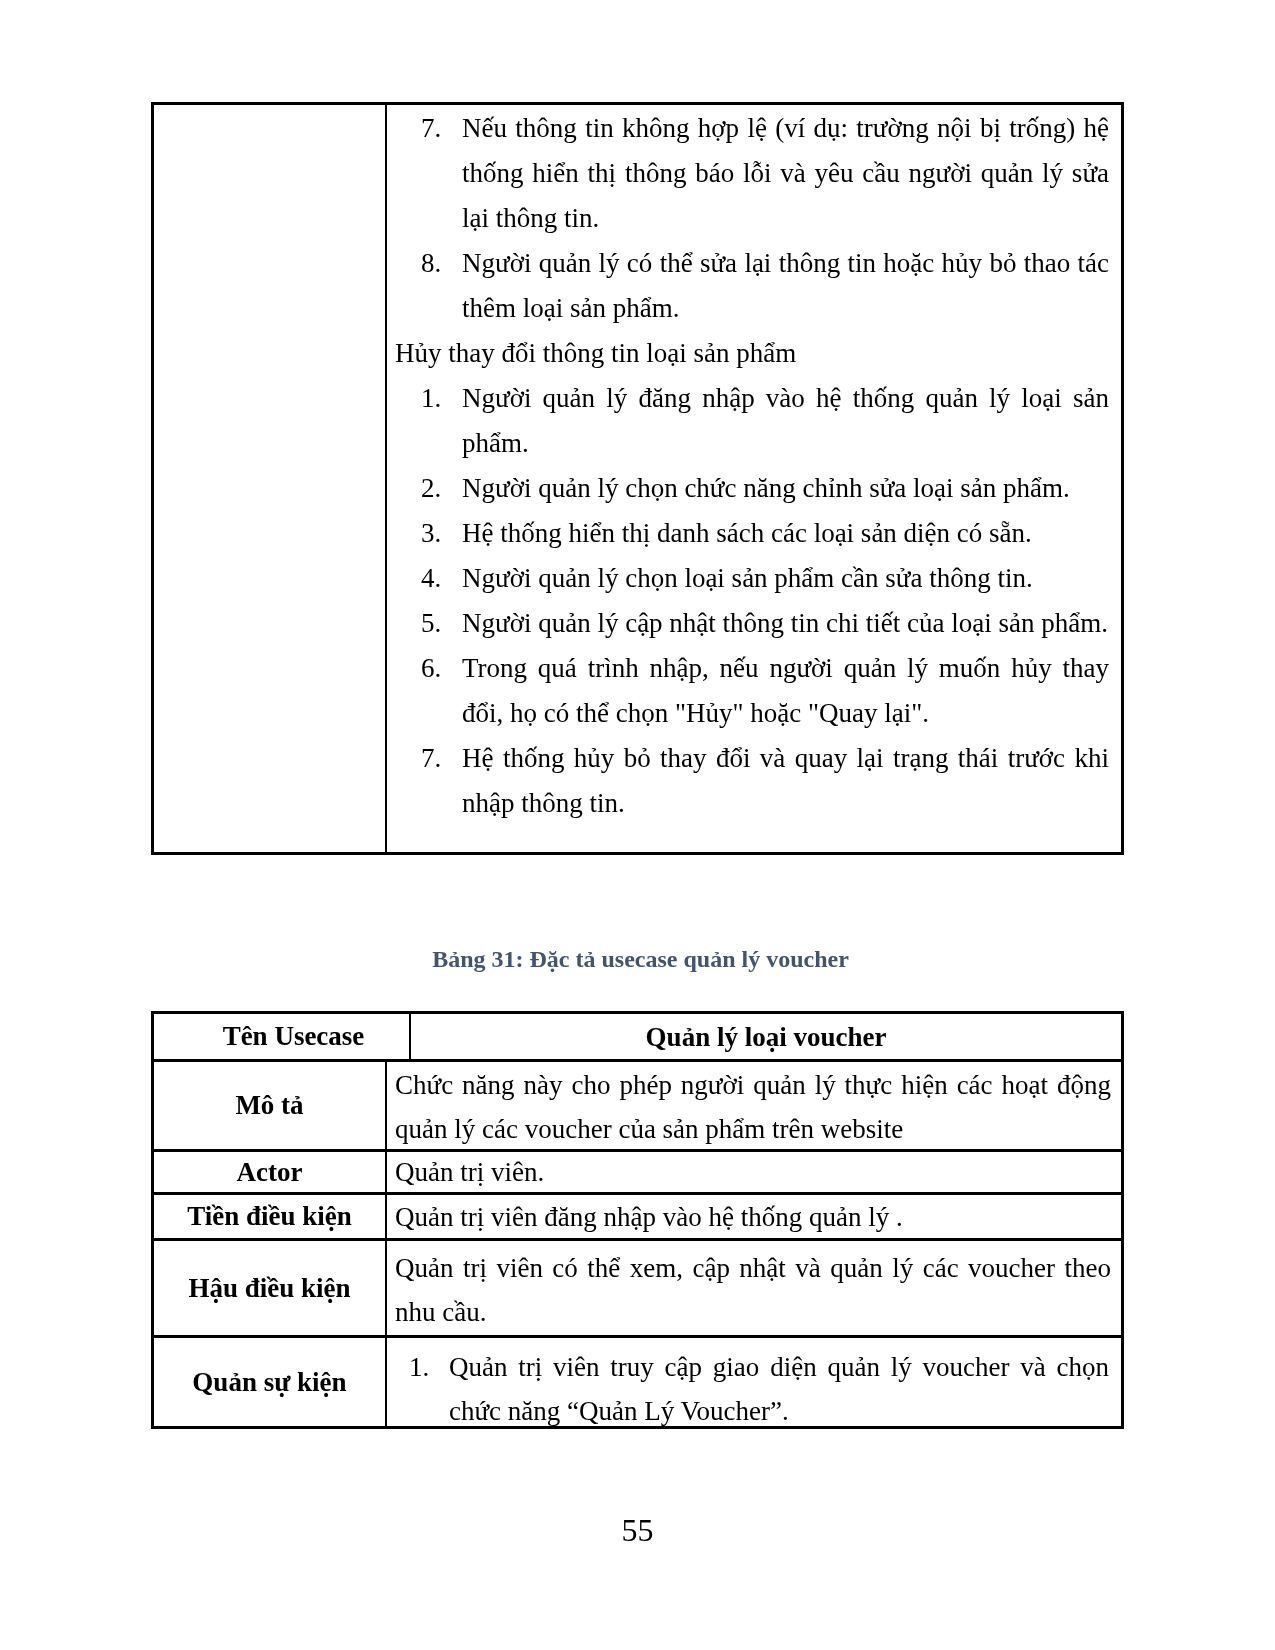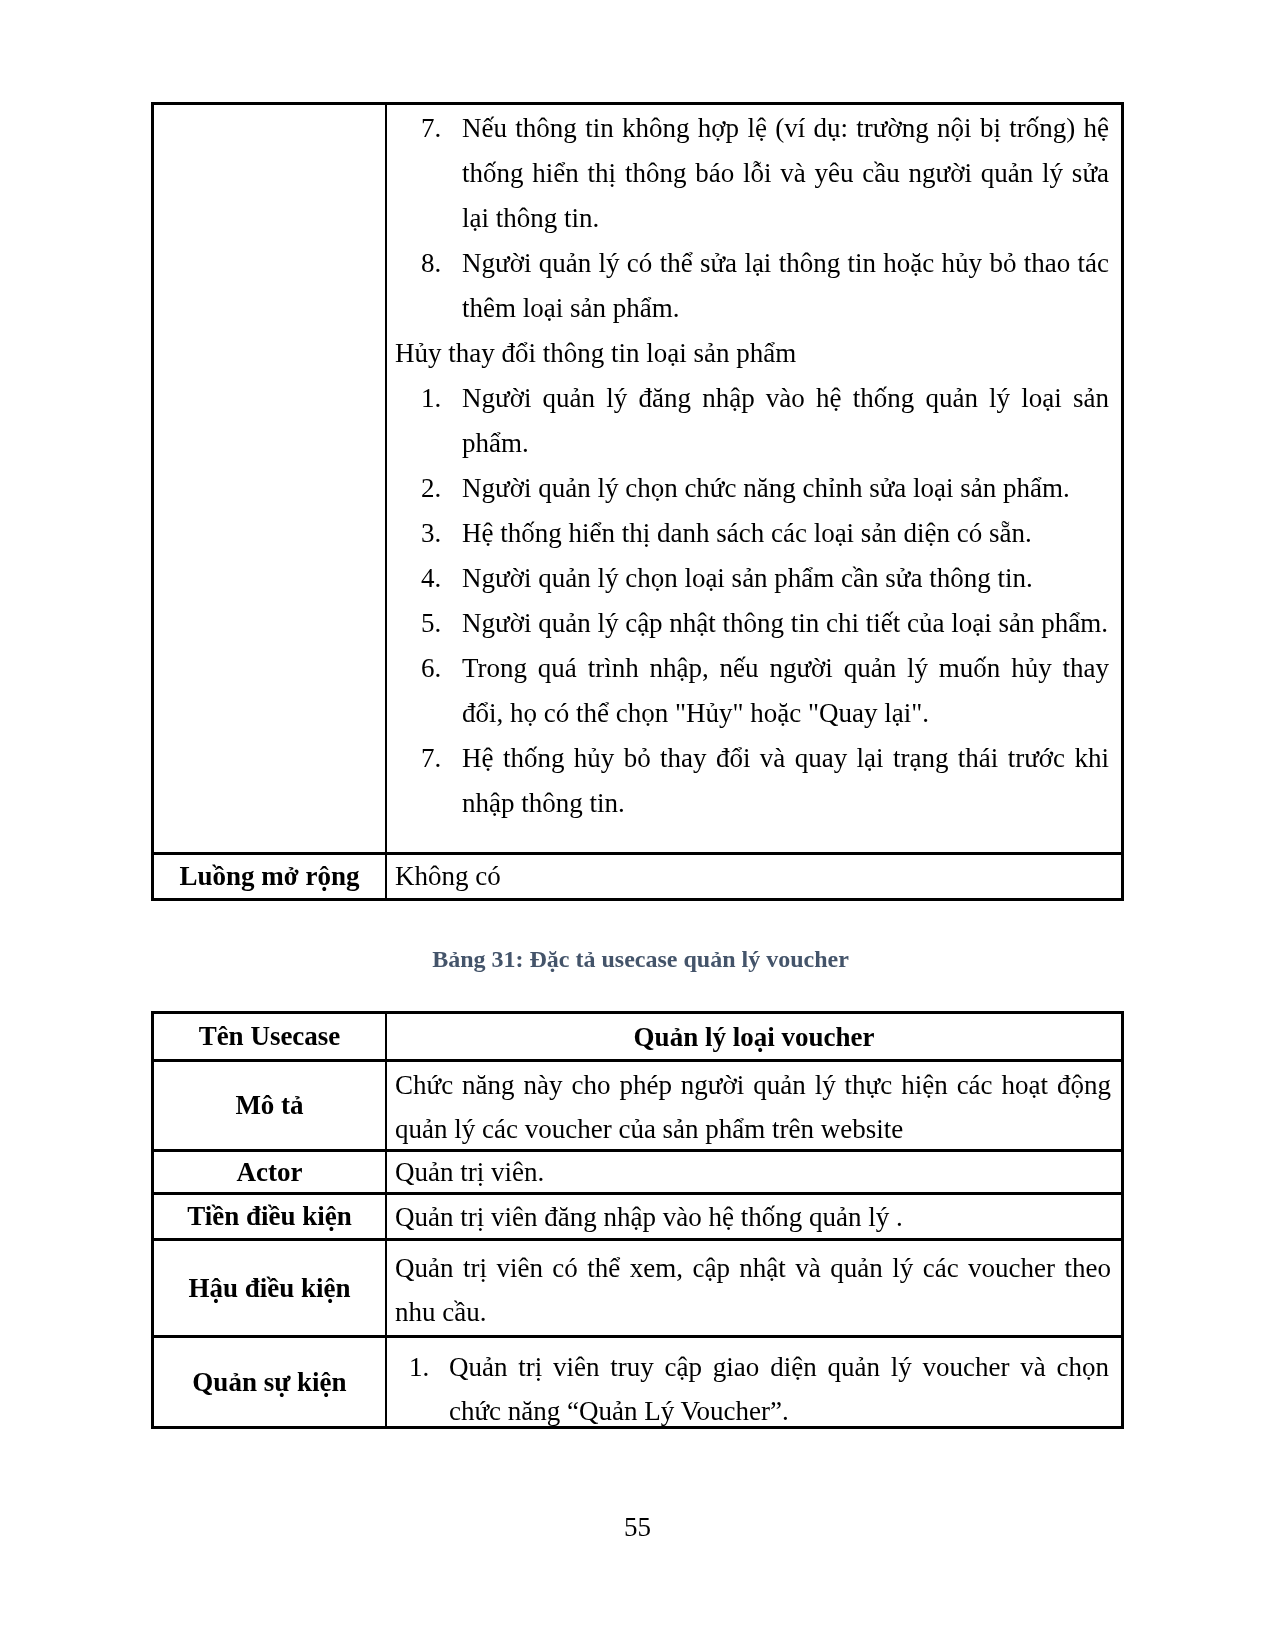--- a/index.html
+++ b/index.html
@@ -95,21 +95,21 @@
     top: 1011px;
     width: 973px;
     box-sizing: border-box;
     border: 3px solid #000;
   }
   .t2-row {
     display: flex;
     box-sizing: border-box;
     border-top: 3px solid #000;
   }
-  .t2-row:first-child { border-top: none; }
+  .t2-row:first-child { border-top: none; padding-left: 24px; }
   .h-r1 { height: 45px; }
   .h-r2 { height: 90px; }
   .h-r3 { height: 43px; }
   .h-r4 { height: 46px; }
   .h-r5 { height: 97px; }
   .h-r6 { height: 91px; }
   .t2 .vcell {
     flex: 1;
     box-sizing: border-box;
     line-height: 44px;
@@ -147,21 +147,21 @@
     top: 0;
   }
 
   
   .pagenum {
     position: absolute;
     left: 0;
     top: 1512px;
     width: 1275px;
     text-align: center;
-    font-size: 27px;
+    font-size: 32px;
   }
 </style>
 </head>
 <body>
 
 <div class="page">
 
   <div class="t1">
     <div class="t1-rowA">
       <div class="label-cell"></div>
@@ -197,24 +197,20 @@
         </div>
         <div class="li">
           <span class="num">6.</span>
           <span>Trong quá trình nhập, nếu người quản lý muốn hủy thay đổi, họ có thể chọn "Hủy" hoặc "Quay lại".</span>
         </div>
         <div class="li">
           <span class="num">7.</span>
           <span>Hệ thống hủy bỏ thay đổi và quay lại trạng thái trước khi nhập thông tin.</span>
         </div>
       </div>
-    </div>
-    <div class="t1-rowB">
-      <div class="label-cell">Luồng mở rộng</div>
-      <div class="value-cell">Không có</div>
     </div>
   </div>
 
   <div class="caption">Bảng 31: Đặc tả usecase quản lý voucher</div>
 
   <div class="t2">
     <div class="t2-row h-r1">
       <div class="label-cell">Tên Usecase</div>
       <div class="vcell vcell-center">Quản lý loại voucher</div>
     </div>

